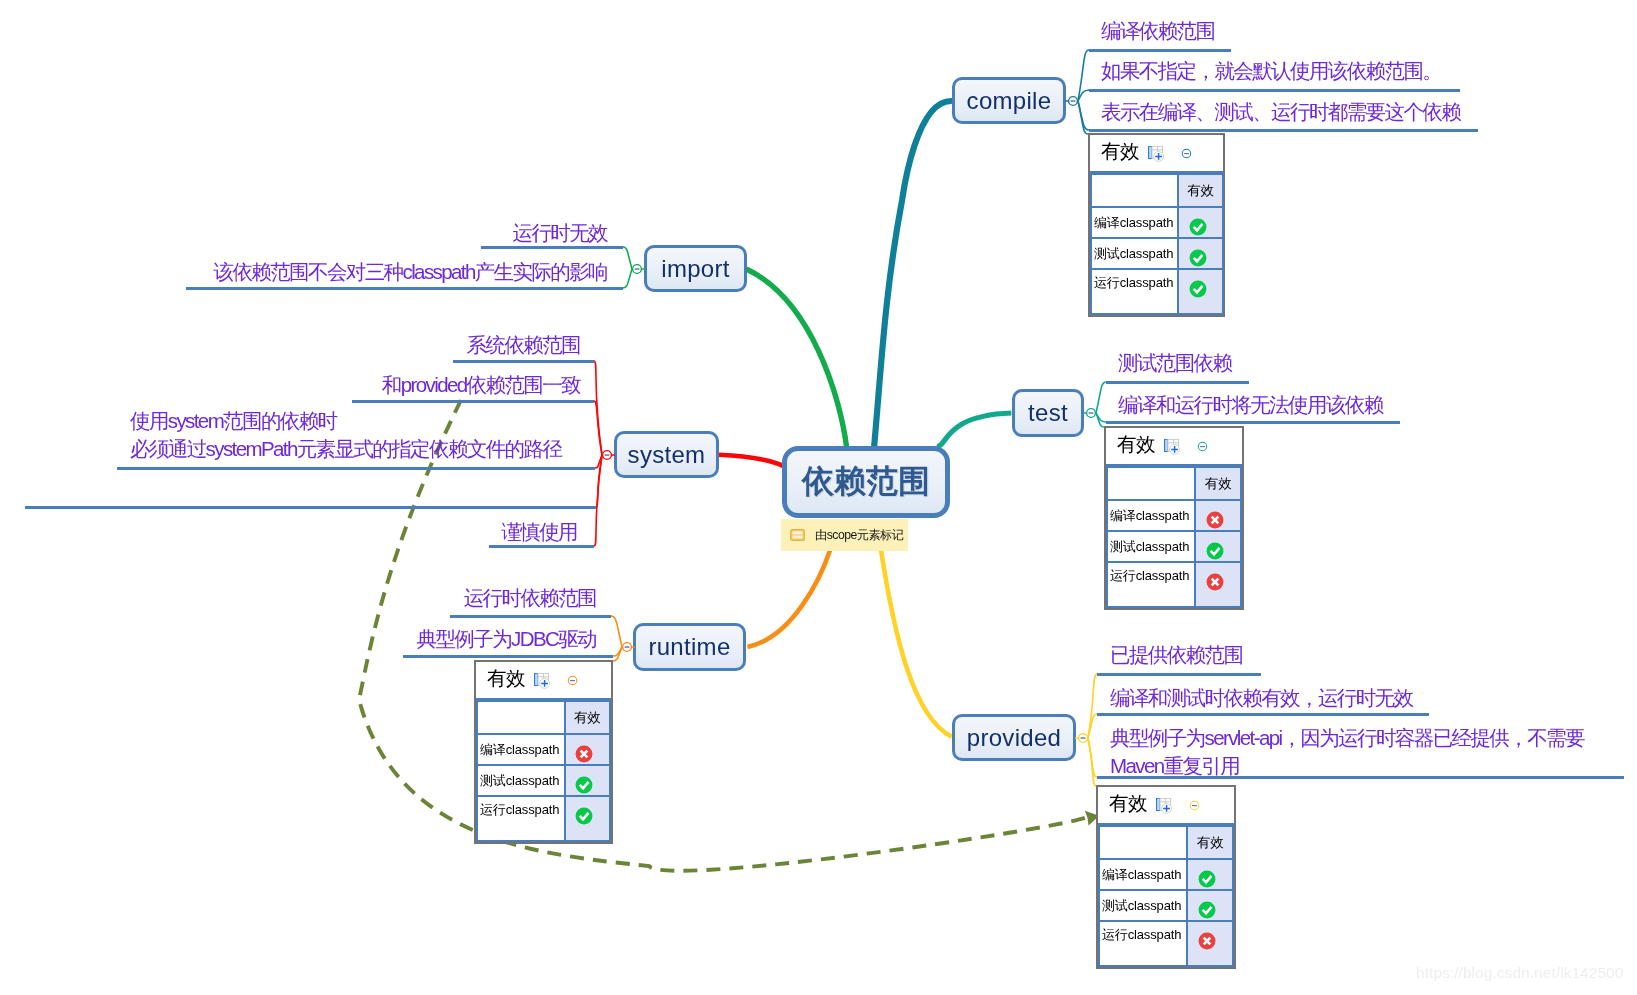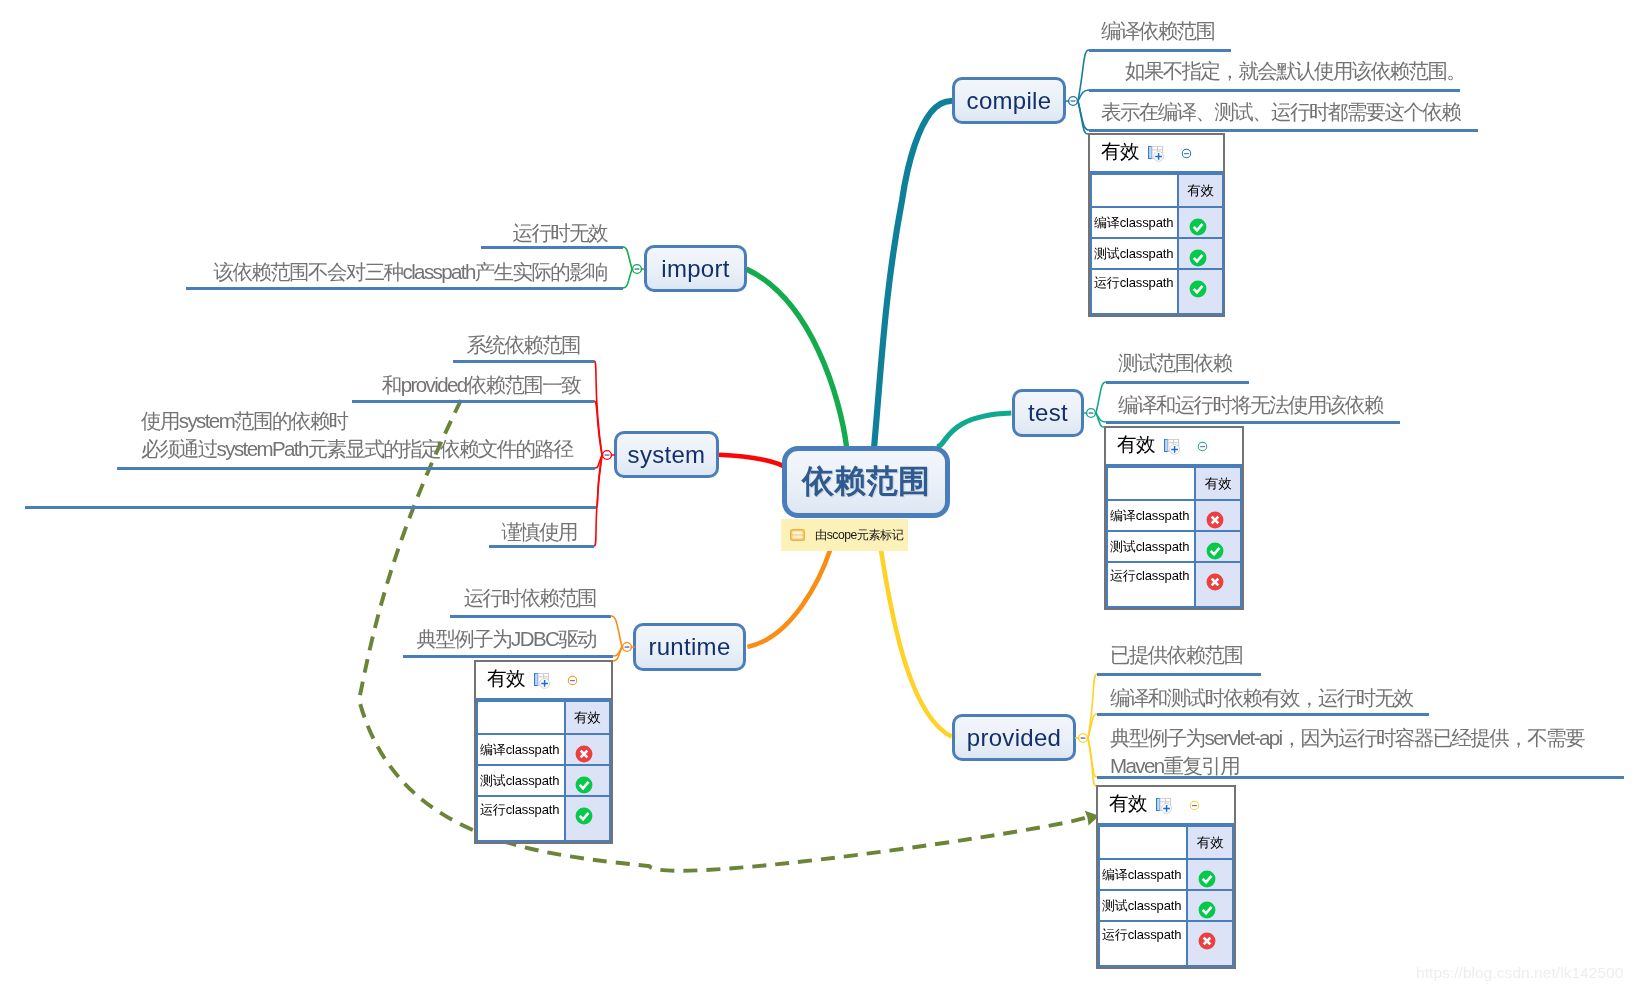--- a/index.html
+++ b/index.html
@@ -14,21 +14,21 @@
   color:#13306c;display:flex;align-items:center;justify-content:center;
   font-size:24px;letter-spacing:0.3px;}
 .node.center{border-width:5px;border-radius:16px;font-size:32px;font-weight:bold;
   color:#2f5a8f;text-shadow:1.2px 1.2px 0 #cfd9e6;letter-spacing:0px;}
 
 .note{position:absolute;box-sizing:border-box;background:#fcf1b9;
   display:flex;align-items:center;font-size:12.2px;letter-spacing:-0.5px;color:#151515;white-space:nowrap;}
 .note .nicon{width:15px;height:12px;margin:0 0 0 9px;flex:0 0 auto;}
 .note span{margin-left:10px;}
 
-.txt{position:absolute;font-size:20.5px;color:#737373;white-space:pre;line-height:28px;letter-spacing:-1.6px;}
+.txt{position:absolute;font-size:20.5px;color:#6d28d9;white-space:pre;line-height:28px;letter-spacing:-1.6px;}
 .ul{position:absolute;height:3px;background:#4a7ebb;}
 
 .tbl{position:absolute;box-sizing:border-box;border:2px solid #737373;background:#fff;}
 .tbl .thead{display:flex;align-items:center;height:36px;padding-left:11px;
   border-bottom:2px solid #4a7ebb;}
 .tbl .thead .ttl{font-size:19.5px;color:#000;line-height:1;letter-spacing:-0.5px;position:relative;top:-1px;}
 .tbl .tadd{width:17px;height:16px;margin-left:9px;margin-top:1px;}
 .tbl .tcol{width:11px;height:11px;margin-left:16px;}
 .tbl table{border-collapse:collapse;width:100%;table-layout:fixed;}
 .tbl col.c1{width:87px;} .tbl col.c2{width:45px;}
@@ -107,21 +107,21 @@
 <div class="node" style="left:952px;top:77px;width:114px;height:47px;">
   <span>compile</span>
 </div>
 <svg style="position:absolute;left:1065px;top:93px;width:16px;height:16px;" viewBox="0 0 16 16">
   <path d="M0,8 H3.1" stroke="#1a7b9e" stroke-width="1.5" fill="none"></path>
   <circle cx="8" cy="8" r="4.4" fill="#ffffff" stroke="#1a7b9e" stroke-width="1.4"></circle>
   <rect x="5.6" y="7.3" width="4.8" height="1.5" fill="#6f74bb"></rect>
 </svg>
 <div class="txt" style="left:1101px;top:17px;">编译依赖范围</div>
 <div class="ul" style="left:1089px;top:49px;width:142px;"></div>
-<div class="txt" style="left:1101px;top:57px;margin-left:24px;">如果不指定，就会默认使用该依赖范围。</div>
+<div class="txt" style="left:1101px;top:57px;">如果不指定，就会默认使用该依赖范围。</div>
 <div class="ul" style="left:1089px;top:89px;width:371px;"></div>
 <div class="txt" style="left:1101px;top:98px;">表示在编译、测试、运行时都需要这个依赖</div>
 <div class="ul" style="left:1089px;top:129px;width:389px;"></div>
 <div class="tbl" style="left:1088px;top:133px;width:137px;">
   <div class="thead">
     <span class="ttl">有效</span>
     <svg class="tadd" viewBox="0 0 17 16">
       <rect x="0.55" y="0.3" width="3.5" height="12.2" fill="#bcdcff" stroke="#2d7ae6" stroke-width="1.1"></rect>
       <rect x="4.0" y="0.35" width="10.6" height="11.9" fill="#ffffff" stroke="#c9c9c9" stroke-width="1.0"></rect>
       <line x1="4.0" y1="3.8" x2="14.6" y2="3.8" stroke="#c9c9c9" stroke-width="1.0"></line>
@@ -366,21 +366,21 @@
 </div>
 <svg style="position:absolute;left:599px;top:447px;width:16px;height:16px;" viewBox="0 0 16 16">
   <path d="M12.9,8 H16" stroke="#fb0606" stroke-width="1.5" fill="none"></path>
   <circle cx="8" cy="8" r="4.4" fill="#ffffff" stroke="#fb0606" stroke-width="1.4"></circle>
   <rect x="5.6" y="7.3" width="4.8" height="1.5" fill="#6f74bb"></rect>
 </svg>
 <div class="txt" style="right:1057px;top:331px;text-align:right;">系统依赖范围</div>
 <div class="ul" style="left:453px;top:360px;width:141px;"></div>
 <div class="txt" style="right:1057px;top:371px;text-align:right;">和provided依赖范围一致</div>
 <div class="ul" style="left:352px;top:400px;width:242px;"></div>
-<div class="txt" style="left:141px;top:407px;">使用system范围的依赖时
+<div class="txt" style="left:130px;top:407px;">使用system范围的依赖时
 必须通过systemPath元素显式的指定依赖文件的路径</div>
 <div class="ul" style="left:117px;top:467px;width:478px;"></div>
 <div class="ul" style="left:25px;top:506px;width:571px;"></div>
 <div class="txt" style="right:1060px;top:518px;text-align:right;">谨慎使用</div>
 <div class="ul" style="left:489px;top:545px;width:105px;"></div>
 
 <div class="node" style="left:644px;top:245px;width:103px;height:47px;">
   <span>import</span>
 </div>
 <svg style="position:absolute;left:629px;top:261px;width:16px;height:16px;" viewBox="0 0 16 16">

